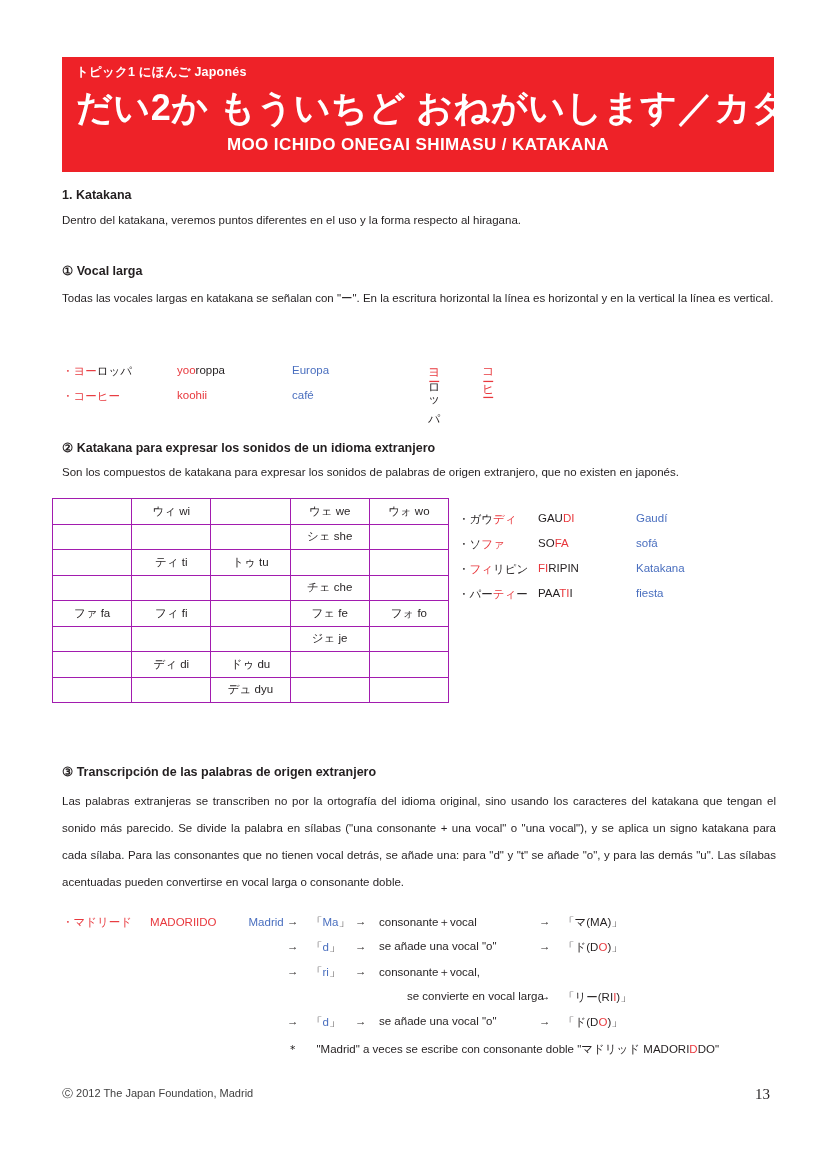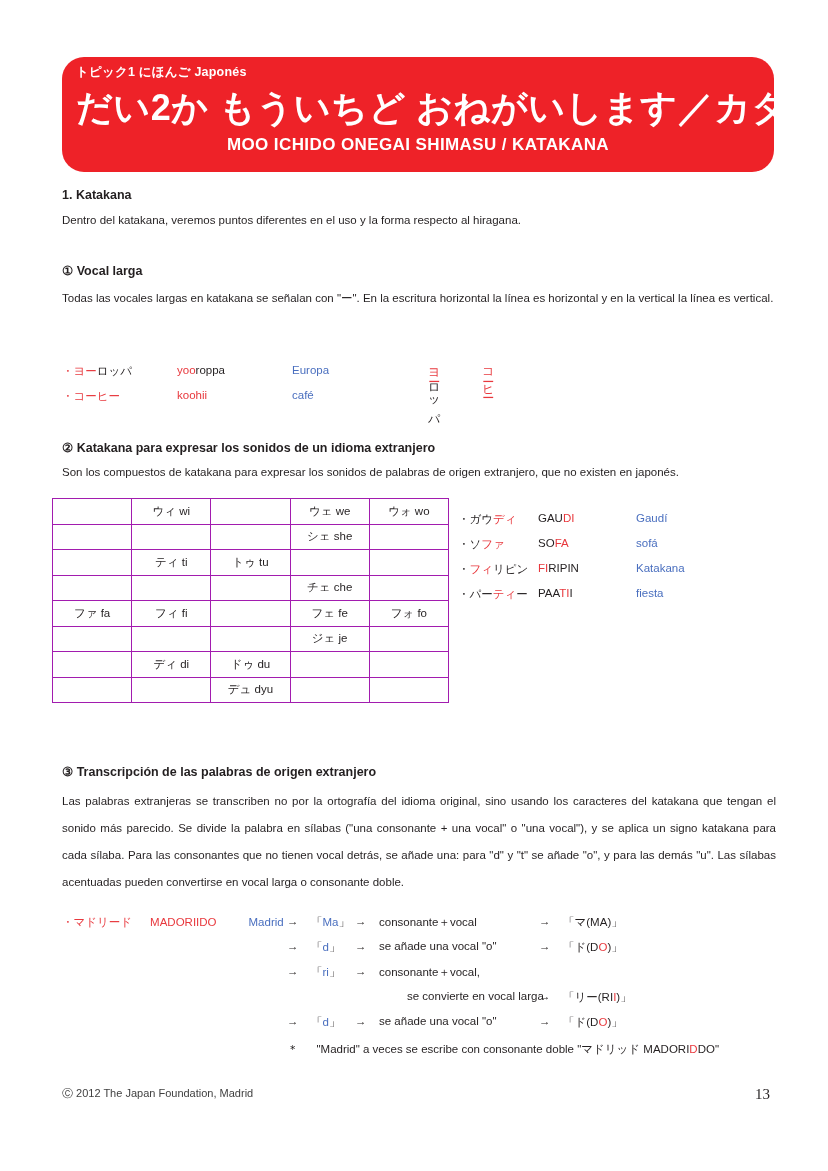--- a/index.html
+++ b/index.html
@@ -16,21 +16,20 @@
   }
   .page { position: relative; width: 828px; height: 1171px; padding: 0; }
 
   
   .banner {
     position: absolute;
     left: 62px; top: 57px;
     width: 712px; height: 115px;
     background: #ee2228;
     color: #ffffff;
-    border-radius: 22px;
   }
   .banner-topic {
     position: absolute; left: 14px; top: 7px;
     font-size: 12.5px; font-weight: bold; letter-spacing: .2px;
     white-space: nowrap;
   }
   .banner-title {
     position: absolute; left: 14px; top: 27px;
     font-size: 36px; font-weight: bold; letter-spacing: .5px;
     white-space: nowrap;

